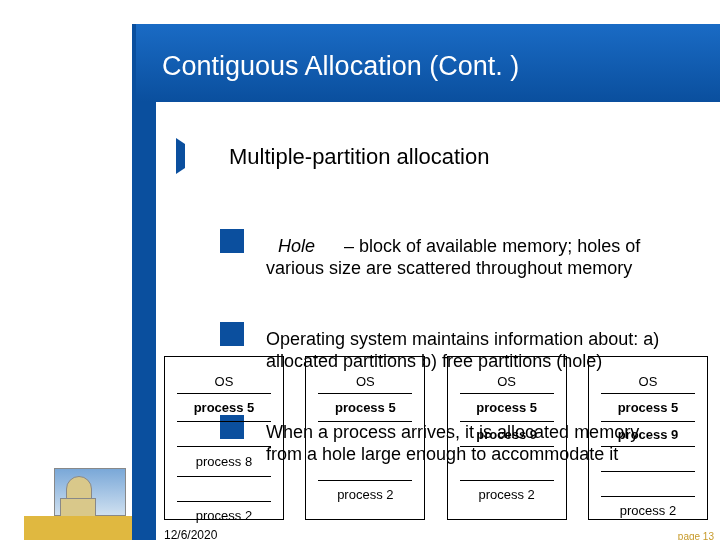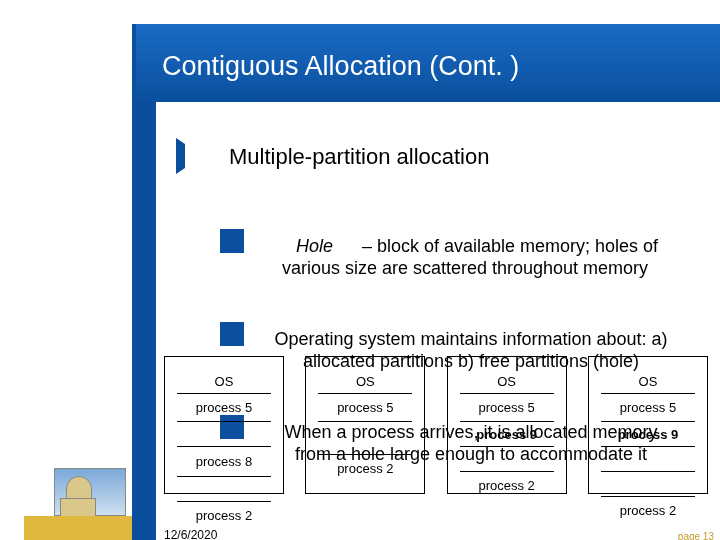--- a/index.html
+++ b/index.html
@@ -9,28 +9,28 @@
   .vline { position: absolute; left: 108px; top: 0; width: 4px; height: 540px; background: #0a4f9e; }
   .titlebar { position: absolute; left: 112px; top: 0; right: 0; height: 78px; background: linear-gradient(#1a6bc5, #0a4f9e); display: flex; align-items: center; padding-left: 14px; }
   .titlebar h1 { font-size: 27px; font-weight: normal; color: #fff; z-index: 2; margin-top: 6px; }
   .body { position: absolute; left: 128px; top: 84px; right: 20px; }
   .lvl1 { display: flex; align-items: flex-start; margin-bottom: 6px; text-align: center; }
   .tri { width: 0; height: 0; border-top: 6px solid transparent; border-bottom: 6px solid transparent; border-left: 9px solid #0b4f9e; margin-top: 6px; margin-right: 8px; flex-shrink: 0; }
   .lvl1-text { font-size: 22px; color: #000; }
   .sublist { margin-left: 32px; margin-top: 4px; }
   .lvl2 { display: flex; align-items: flex-start; margin-bottom: 2px; }
   .sq { width: 11px; height: 11px; background: #0b4f9e; margin-top: 5px; margin-right: 10px; flex-shrink: 0; }
-  .lvl2-text { font-size: 18px; color: #000; line-height: 1.2; text-align: center; }
+  .lvl2-text { font-size: 18px; color: #000; line-height: 1.2; }
   .italic { font-style: italic; }
   .diagrams { position: absolute; left: 128px; top: 320px; right: 24px; display: flex; justify-content: space-between; }
-  .memcol { width: 120px; border: 1px solid #000; display: flex; flex-direction: column; height: 138px; }
+  .memcol { width: 120px; border: 1px solid #000; display: flex; flex-direction: column; height: 164px; }
   .cell { border-bottom: 1px solid #000; font-size: 13px; text-align: center; display:flex; align-items:center; justify-content:center; }
   .cell:last-child { border-bottom: none; }
   .h-os { height: 24px; }
-  .h-p5 { height: 28px; }
+  .h-p5 { height: 28px; font-weight: bold; }
   .h-p9 { height: 24px; font-weight: bold; }
   .h-gap { flex: 1; }
   .h-p8 { height: 30px; }
   .h-p10 { height: 24px; }
   .h-gap2 { height: 14px; }
   .h-p2 { height: 26px; }
   .gold { position: absolute; left: 0; bottom: 24px; width: 108px; height: 8px; background: #e0b840; }
   .foot-date { position: absolute; left: 128px; bottom: 10px; font-size: 12px; color: #000; }
   .foot-mid { position: absolute; left: 0; right: 0; bottom: 10px; text-align: center; font-size: 10px; color: #c79a2a; }
   .foot-page { position: absolute; right: 18px; bottom: 10px; font-size: 10px; color: #c79a2a; }

